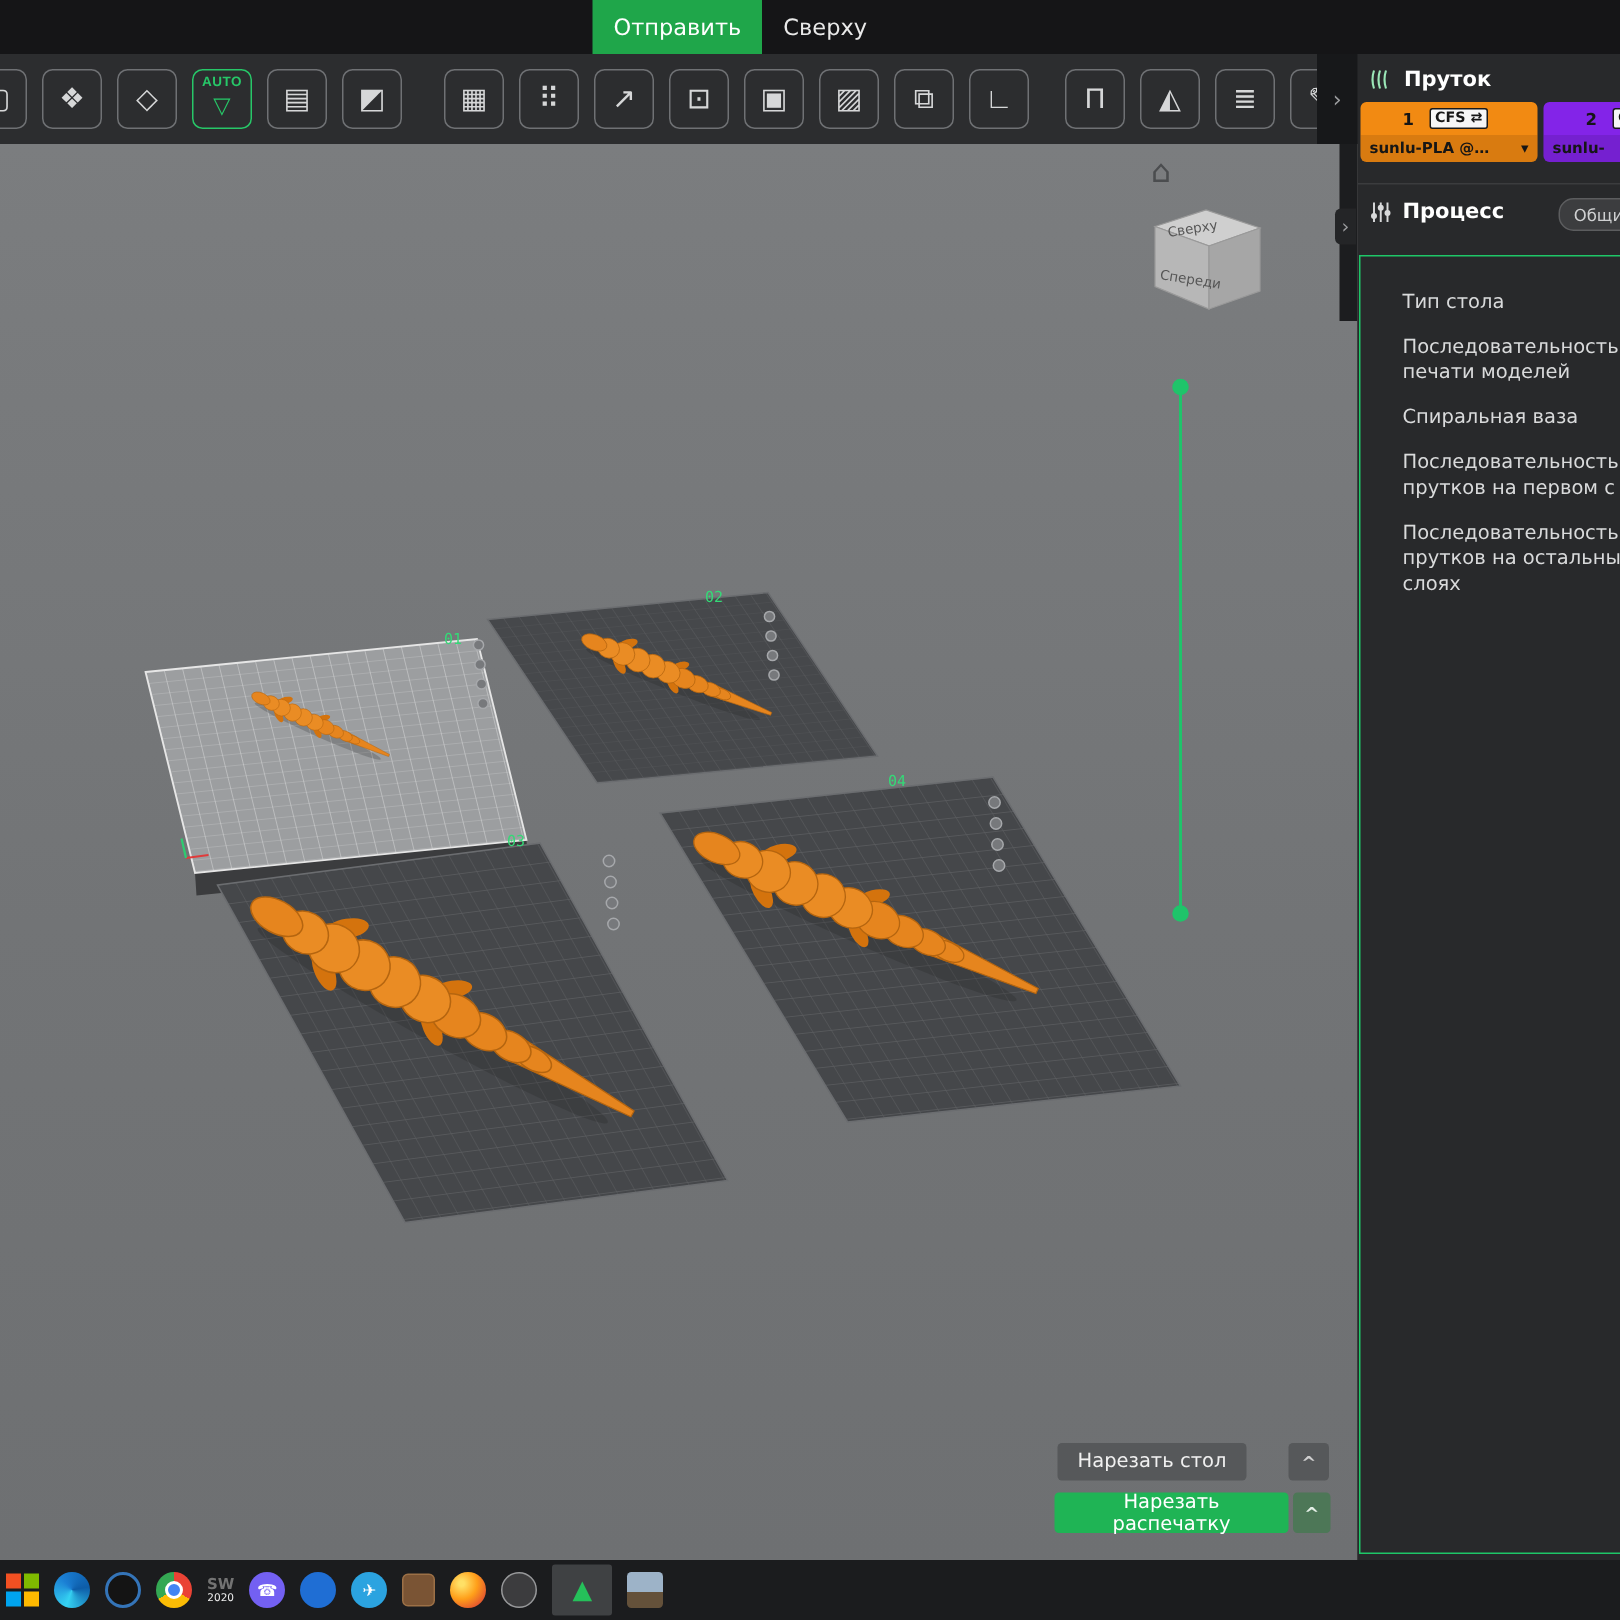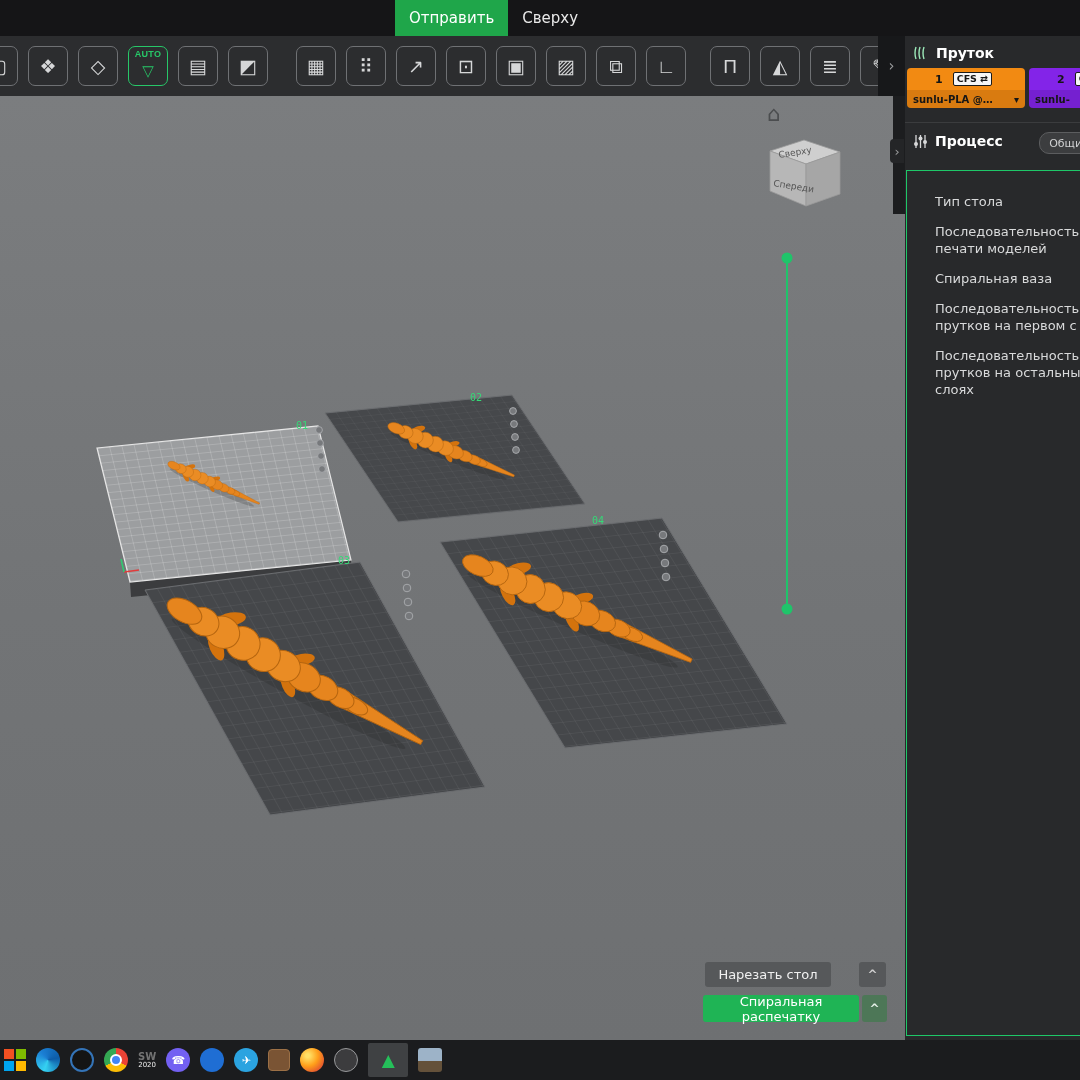--- a/index.html
+++ b/index.html
@@ -272,21 +272,21 @@
       </g>
     </svg>
 
     <div id="home">⌂</div>
     <div id="panel-edge"></div>
     <div id="panel-collapse">›</div>
 
     <div id="actions">
       <button id="slice-btn">Нарезать стол</button>
       <button id="slice-caret">^</button>
-      <button id="print-btn">Спиральная распечатку</button>
+      <button id="print-btn">Нарезать распечатку</button>
       <button id="print-caret">^</button>
     </div>
   </div>
 
   <aside id="rightpanel">
     <div class="panel-header">
       <svg width="16" height="16" viewBox="0 0 16 16">
         <path d="M3 2 q-2 6 0 12 M7 2 q-2 6 0 12 M11 2 q-2 6 0 12" fill="none" stroke="#9be8b8" stroke-width="1.4"></path>
       </svg>
       <span>Пруток</span>

